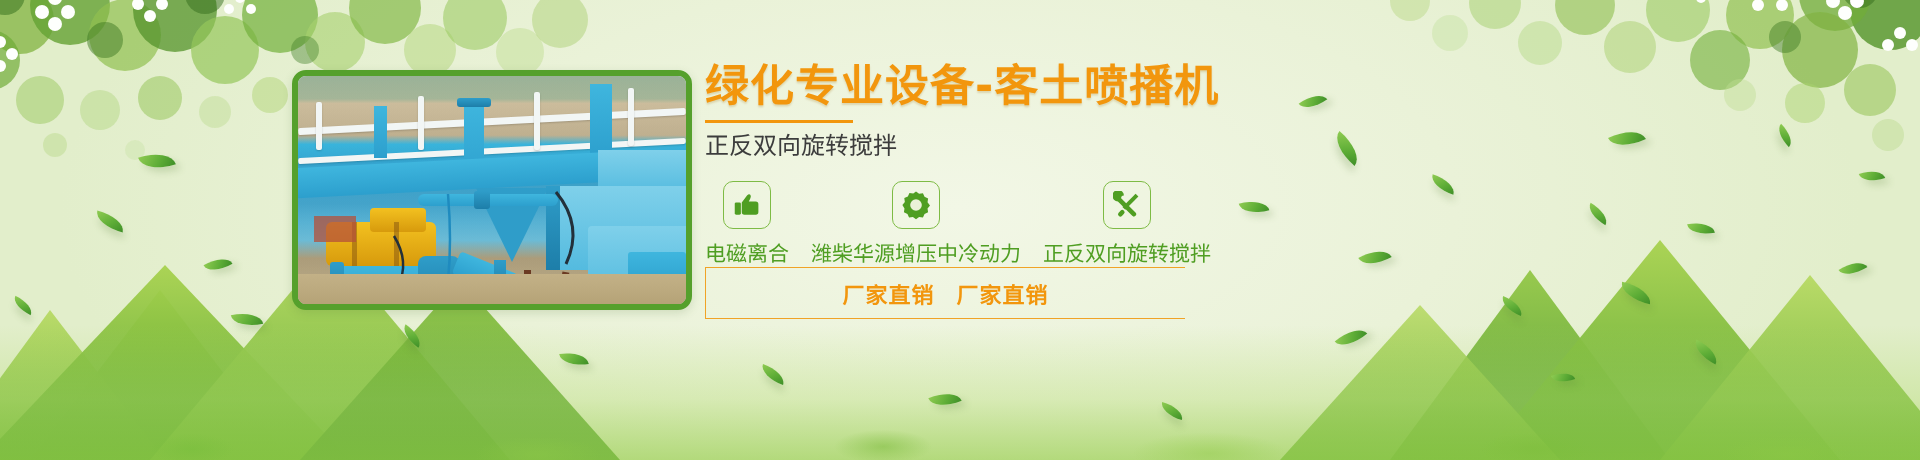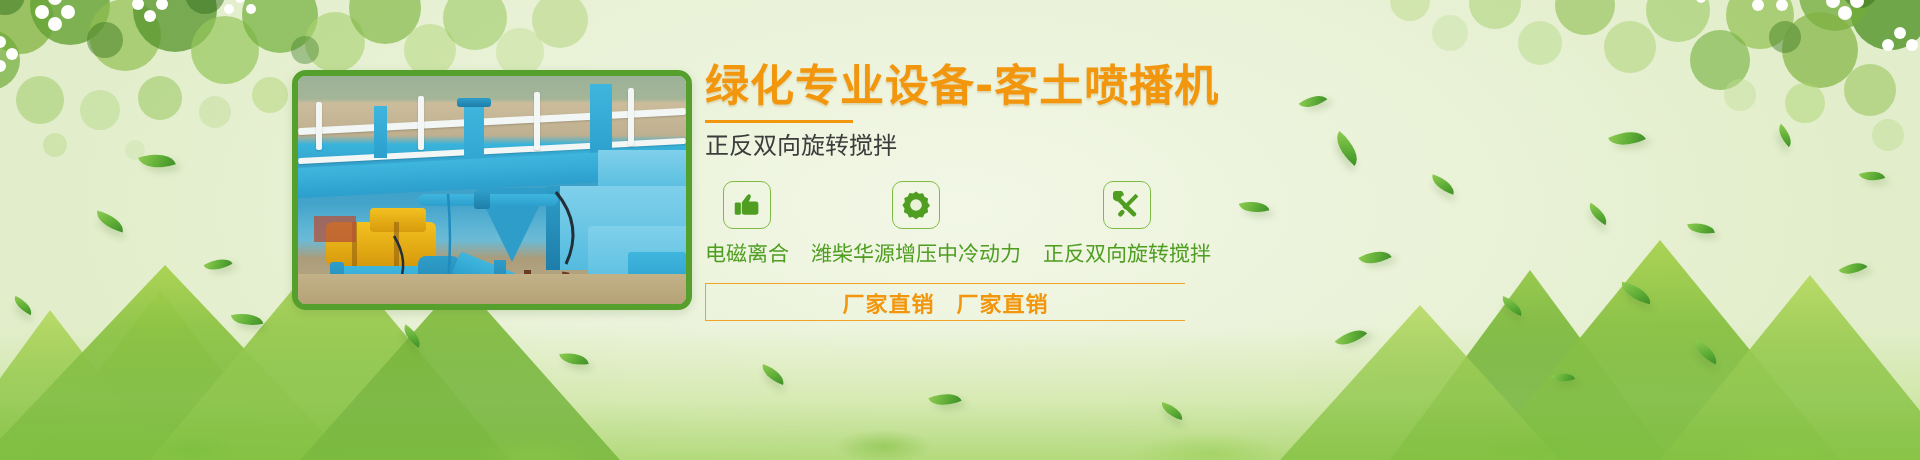--- a/index.html
+++ b/index.html
@@ -90,21 +90,21 @@
   .feature{display:flex;flex-direction:column;align-items:center;margin-right:22px;}
   .feat-icon{
     width:46px;height:46px;border:1.5px solid #7ebb45;border-radius:10px;
     display:flex;align-items:center;justify-content:center;background:transparent;
   }
   .feat-icon svg{display:block;}
   .feat-label{
     margin-top:8px;font-size:21px;color:#4f9e22;white-space:nowrap;
   }
 
-  .cta{display:flex;align-items:stretch;margin-top:16px;width:480px;height:38px;}
+  .cta{display:flex;align-items:stretch;width:480px;height:52px;}
   .cta-left{
     flex:1;border:1.5px solid #f0a326;border-right:none;
     display:flex;align-items:center;justify-content:center;gap:22px;
     color:#f2960d;font-size:22px;font-weight:bold;letter-spacing:1px;
   }
   .cta-button{
     width:182px;background:#f5a000;
     display:flex;align-items:center;justify-content:center;
     color:#fff33f;font-size:22px;font-weight:bold;letter-spacing:2px;
     cursor:pointer;

